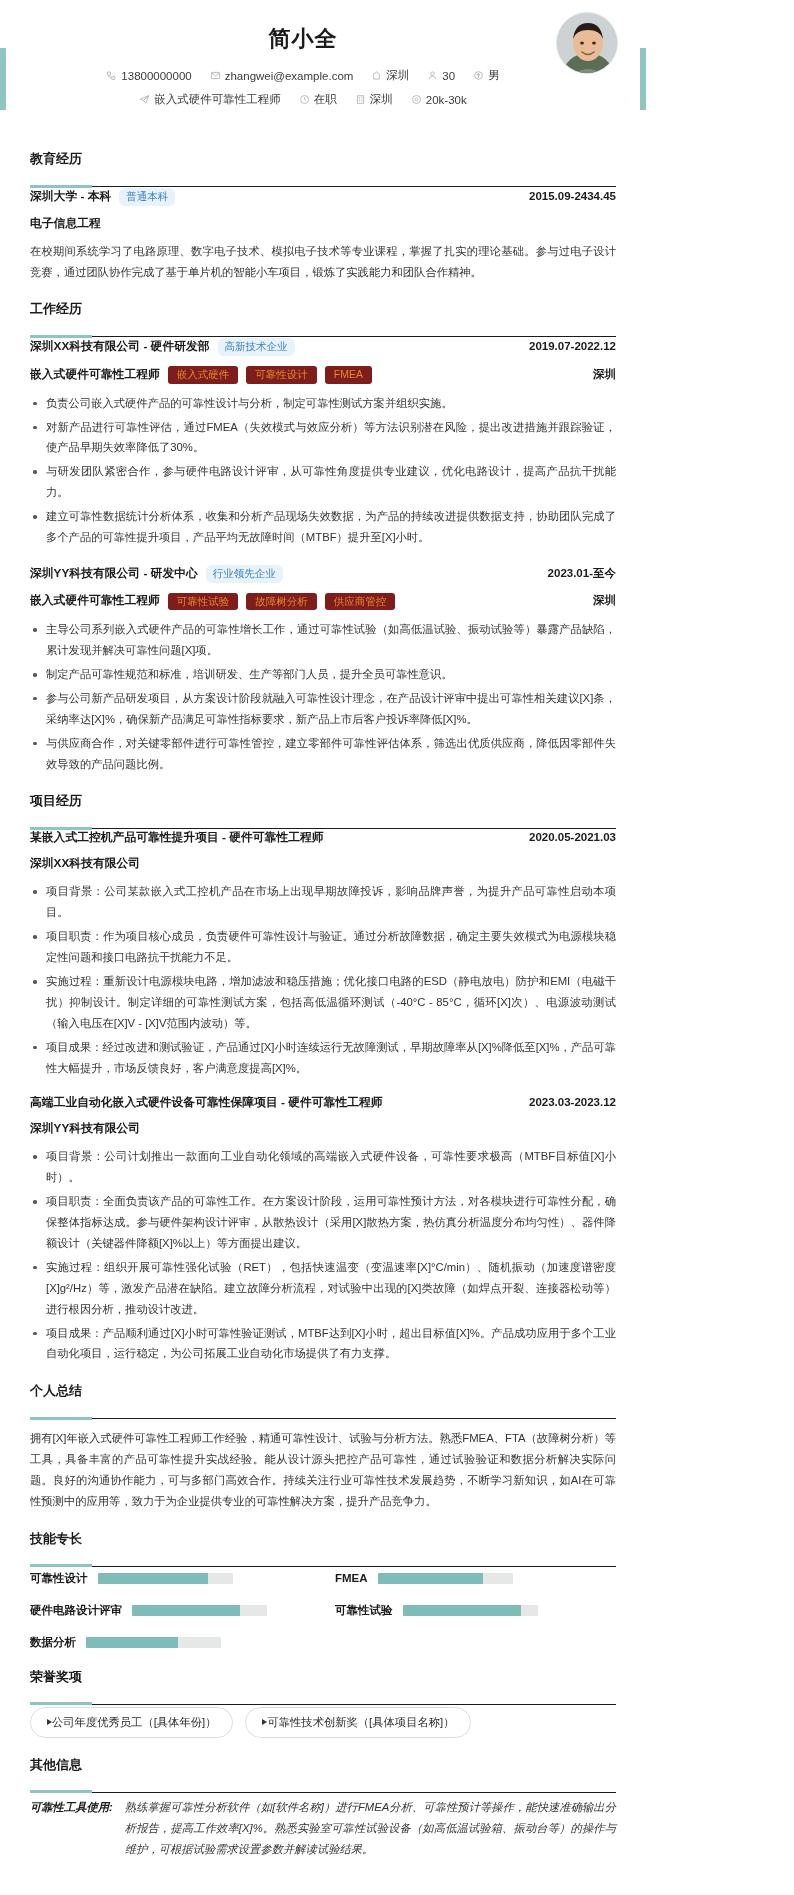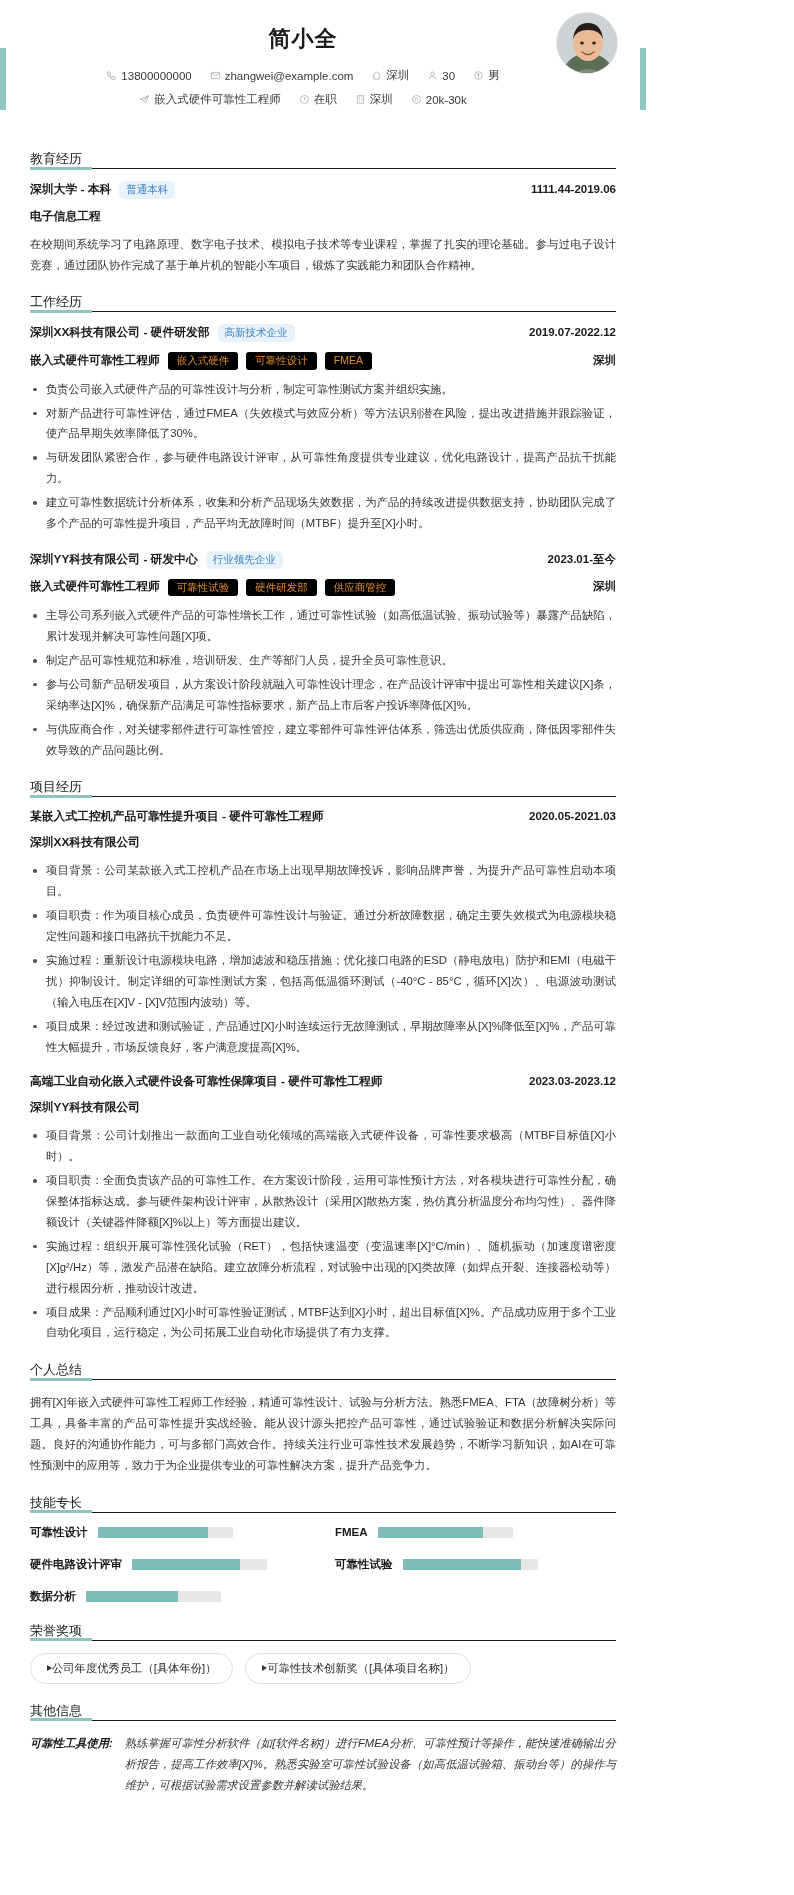--- a/index.html
+++ b/index.html
@@ -83,25 +83,25 @@
     background: #cfd4d6;
     border: 1px solid #e2e6e8;
   }
   .avatar svg { display:block; width: 62px; height: 62px; }
 
   
   .section { padding: 0 30px; margin-top: 18px; }
   .sec-head {
     position: relative;
     font-size: 13px;
-    font-weight: 400;
-    color: #1b1b1b;
-    padding-bottom: 0;
+    font-weight: 700;
+    color: #1b1b1b;
+    padding-bottom: 18px;
     border-bottom: 1.5px solid #1b1b1b;
-    margin-bottom: 12px;
+    margin-bottom: 1px;
   }
   .sec-head::after {
     content: "";
     position: absolute;
     left: 0; bottom: -1.5px;
     width: 62px; height: 3px;
     background: #8fc4c0;
   }
 
   
@@ -136,21 +136,21 @@
     background: #e8f2fb;
     padding: 2px 7px;
     border-radius: 6px;
     line-height: 1.3;
   }
   .tag-orange {
     display: inline-block;
     font-size: 10.5px;
     font-weight: 400;
     color: #e08a2e;
-    background: #000000;
+    background: #7f1d1d;
     padding: 2px 9px;
     border-radius: 3px;
     line-height: 1.3;
   }
   .sub-line {
     font-size: 11.8px;
     font-weight: 700;
     color: #1b1b1b;
     margin-top: 10px;
   }
@@ -375,21 +375,21 @@
 
   <div class="section">
     <div class="sec-head">教育经历</div>
     <div id="edu-list">
         <div class="entry">
           <div class="row">
             <div class="row-left">
               <span>深圳大学 - 本科</span>
               <span class="tag-blue">普通本科</span>
             </div>
-            <div class="row-right">1111.44-2019.06</div>
+            <div class="row-right">2015.09-2434.45</div>
           </div>
           <div class="sub-line">电子信息工程</div>
           <div class="para">在校期间系统学习了电路原理、数字电子技术、模拟电子技术等专业课程，掌握了扎实的理论基础。参与过电子设计竞赛，通过团队协作完成了基于单片机的智能小车项目，锻炼了实践能力和团队合作精神。</div>
         </div>
       </div>
   </div>
 
   <div class="section">
     <div class="sec-head">工作经历</div>
     <div id="work-list">
@@ -422,21 +422,21 @@
             <div class="row-left">
               <span>深圳YY科技有限公司 - 研发中心</span>
               <span class="tag-blue">行业领先企业</span>
             </div>
             <div class="row-right">2023.01-至今</div>
           </div>
           <div class="row" style="margin-top: 10px;">
             <div class="row-left">
               <span>嵌入式硬件可靠性工程师</span>
               <span class="tag-orange">可靠性试验</span>
-              <span class="tag-orange">硬件研发部</span>
+              <span class="tag-orange">故障树分析</span>
               <span class="tag-orange">供应商管控</span>
             </div>
             <div class="row-right">深圳</div>
           </div>
           <ul class="bullets">
             <li>主导公司系列嵌入式硬件产品的可靠性增长工作，通过可靠性试验（如高低温试验、振动试验等）暴露产品缺陷，累计发现并解决可靠性问题[X]项。</li>
             <li>制定产品可靠性规范和标准，培训研发、生产等部门人员，提升全员可靠性意识。</li>
             <li>参与公司新产品研发项目，从方案设计阶段就融入可靠性设计理念，在产品设计评审中提出可靠性相关建议[X]条，采纳率达[X]%，确保新产品满足可靠性指标要求，新产品上市后客户投诉率降低[X]%。</li>
             <li>与供应商合作，对关键零部件进行可靠性管控，建立零部件可靠性评估体系，筛选出优质供应商，降低因零部件失效导致的产品问题比例。</li>
           </ul>

